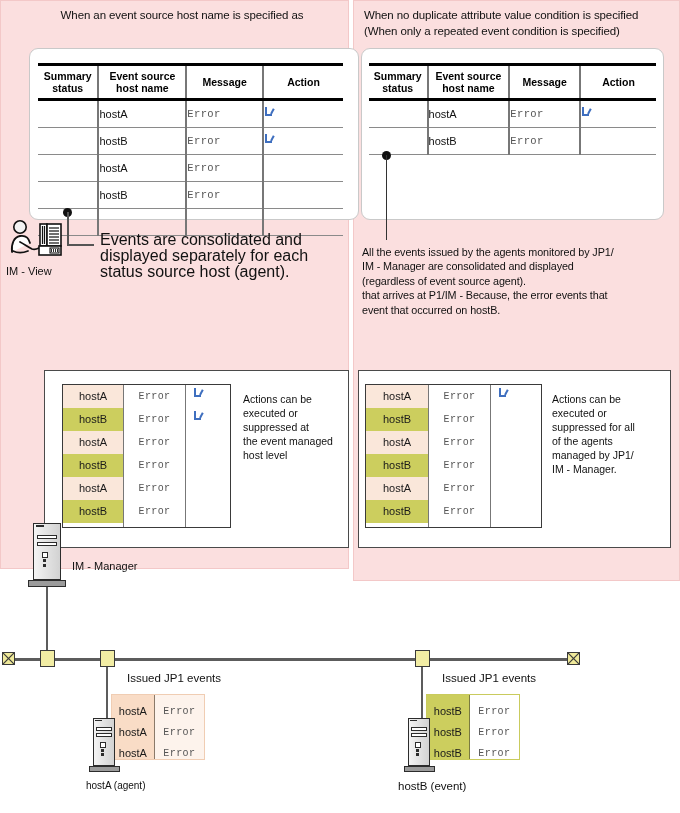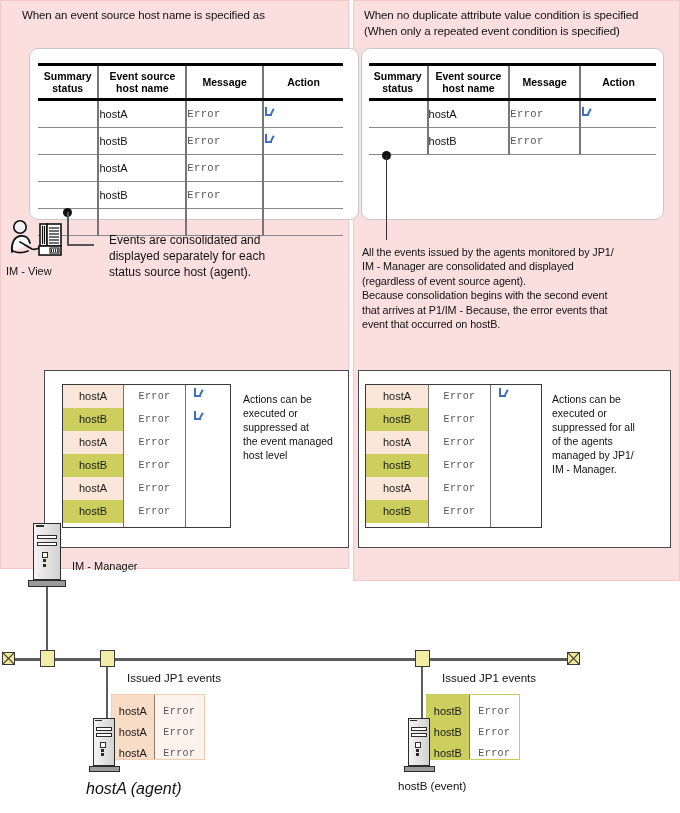--- a/index.html
+++ b/index.html
@@ -112,21 +112,21 @@
   .caption{position:absolute;font-size:11px;color:#111;}
   .smalllabel{position:absolute;font-size:11px;color:#111;}
 </style>
 </head>
 <body>
 
 <div id="panel-left" class="panel-pink"></div>
 
 <div id="panel-right" class="panel-pink"></div>
 
-<div class="panel-title" style="left:22px;top:8px;width:320px;">
+<div class="panel-title" style="left:22px;top:8px;width:320px;text-align:center;">
   <div>When an event source host name is specified as</div>
 </div>
 
 <div class="panel-title" style="left:364px;top:8px;width:315px;">
   <div>When no duplicate attribute value condition is specified</div>
   <div>(When only a repeated event condition is specified)</div>
 </div>
 
 <div class="round-white" style="left:29px;top:48px;width:330px;height:172px;"></div>
 
@@ -202,21 +202,21 @@
   <rect x="44" y="28" width="9" height="5" fill="#ffffff" stroke="#111" stroke-width="1.1"></rect>
   <g stroke="#111" stroke-width="0.9">
     <line x1="45.5" y1="29" x2="45.5" y2="32"></line>
     <line x1="47.5" y1="29" x2="47.5" y2="32"></line>
     <line x1="49.5" y1="29" x2="49.5" y2="32"></line>
     <line x1="51.5" y1="29" x2="51.5" y2="32"></line>
   </g>
 </svg>
 <div class="smalllabel" style="left:6px;top:265px;">IM - View</div>
 
-<div class="note" style="left:109px;top:232px;width:230px;font-size:12px;line-height:16px;">
+<div class="note" style="left:100px;top:232px;width:230px;font-size:16px;line-height:16px;">
   <div>Events are consolidated and</div>
   <div>displayed separately for each</div>
   <div>status source host (agent).</div>
 </div>
 
 <div class="round-white" style="left:361px;top:48px;width:303px;height:172px;"></div>
 
 <table class="etable" style="left:369px;top:63px;width:287px;">
   <tbody>
       <tr>
@@ -246,21 +246,20 @@
 </tbody>
   </table>
 
 <div class="dot" style="left:382px;top:151px;"></div>
 <div class="ln-v-thin" style="left:385.7px;top:155px;height:85px;"></div>
 
 <div class="expl" style="left:362px;top:245px;width:315px;">
   <div>All the events issued by the agents monitored by JP1/</div>
   <div>IM - Manager are consolidated and displayed</div>
   <div>(regardless of event source agent).</div>
-  <div>Because consolidation begins with the second event</div>
   <div>that arrives at P1/IM - Because, the error events that</div>
   <div>event that occurred on hostB.</div>
 </div>
 
 <div class="sq-white" style="left:44px;top:370px;width:305px;height:178px;"></div>
 
 <div class="hostlist" style="left:62px;top:384px;width:169px;height:144px;">
   <div class="hl-col-host">
     <div class="hl-cell hostA">hostA</div>
     <div class="hl-cell hostB">hostB</div>
@@ -387,21 +386,21 @@
 <div class="server" style="left:93px;top:718px;width:22px;height:48px;">
   <div class="srv-body"></div>
   <div class="srv-notch" style="left:2px;top:2px;width:7px;height:1.4px;"></div>
   <div class="srv-slot" style="top:9px;"></div>
   <div class="srv-slot" style="top:15px;"></div>
   <div class="srv-led" style="left:7px;top:24px;width:3.5px;height:3.5px;background:#fff;border:1px solid #2c2c2c;"></div>
   <div class="srv-led" style="left:8px;top:31px;"></div>
   <div class="srv-led" style="left:8px;top:35px;"></div>
 </div>
 <div class="srv-base" style="left:89px;top:766px;width:31px;height:6px;"></div>
-<div class="caption" style="left:86px;top:780px;font-size:16px;font-style:italic;">hostA (agent)</div>
+<div class="caption" style="left:86px;top:780px;font-size:10px;">hostA (agent)</div>
 
 <div class="caption" style="left:442px;top:672px;font-size:11.5px;">Issued JP1 events</div>
 
 <div class="agentbox" style="left:426px;top:694px;width:94px;height:66px;border:1.2px solid #c9cb5d;">
   <div class="ab-host" style="background:#ccce5e;border-right:1.2px solid #7a7a40;">
     <div class="ab-line">hostB</div>
     <div class="ab-line">hostB</div>
     <div class="ab-line">hostB</div>
   </div>
   <div class="ab-msg" style="background:#ffffff;">

